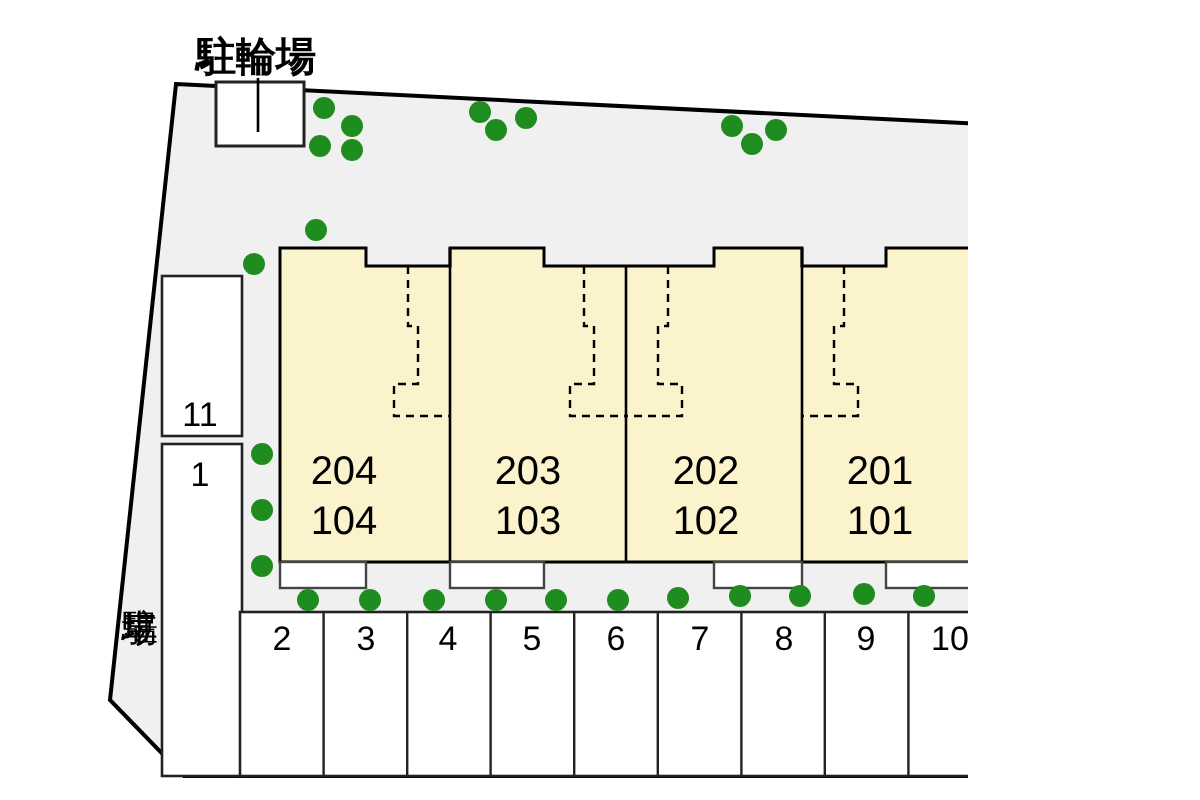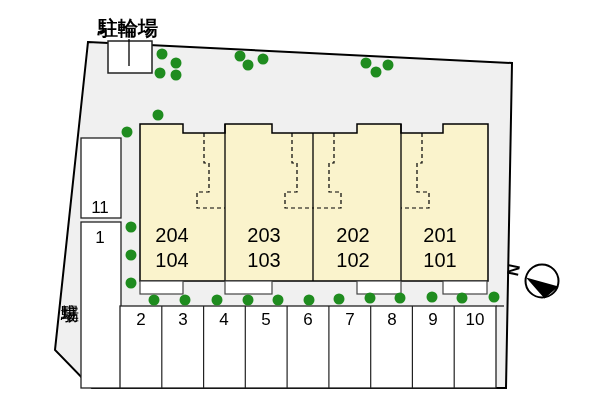--- a/index.html
+++ b/index.html
@@ -1,17 +1,17 @@
 <!DOCTYPE html>
 <html><head>
 <meta charset="utf-8">
 <style>
   html,body{margin:0;padding:0;background:#fff;}
   body{font-family:"Liberation Sans","DejaVu Sans",sans-serif;}
-  .stage{position:relative;width:600px;height:400px;background:#fff;overflow:hidden;}
+  .stage{position:relative;width:484px;height:400px;background:#fff;overflow:hidden;}
   svg{position:absolute;left:0;top:0;}
   svg text{fill:#000;}
   .vtext{
     position:absolute;left:60px;top:289px;
     writing-mode:vertical-rl;text-orientation:upright;
     font-size:18px;line-height:1.05;letter-spacing:1px;color:#000;
     font-family:"Liberation Sans","DejaVu Sans",sans-serif;
   }
 </style>
 </head>

